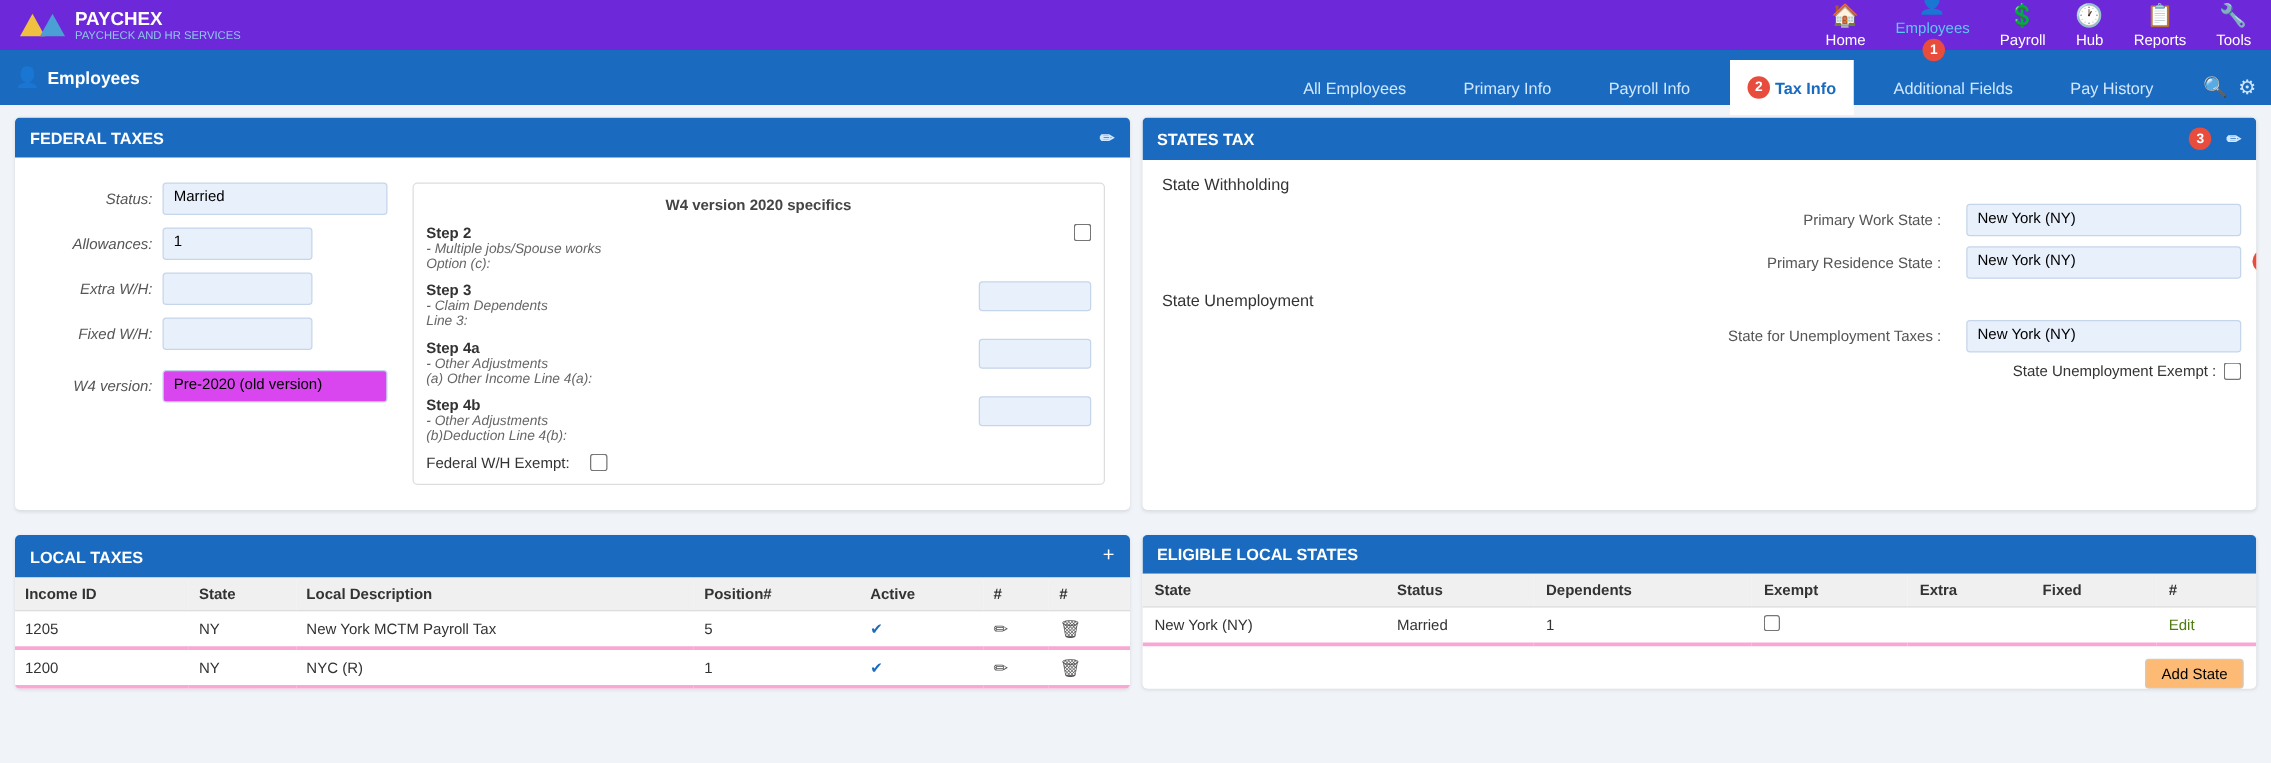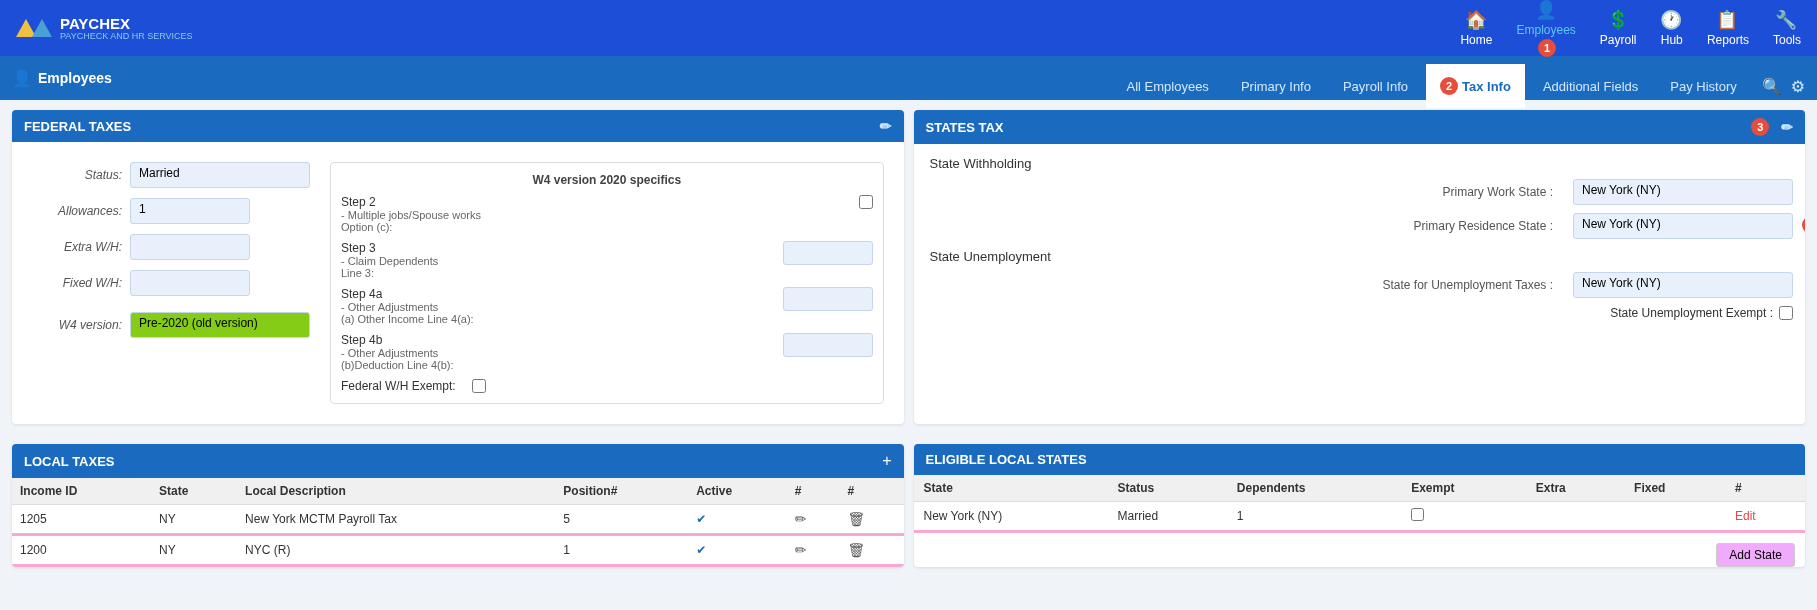--- a/index.html
+++ b/index.html
@@ -1,21 +1,21 @@
 <!DOCTYPE html>
 <html><head>
   <meta charset="utf-8">
   <style>
     * { box-sizing: border-box; margin: 0; padding: 0; }
     body { font-family: Arial, sans-serif; font-size: 13px; background: #f0f4f8; }
 
     
     .top-nav {
-      background: #1d4ed8;
-      height: 56px;
+      background: #6d28d9;
+      height: 40px;
       display: flex;
       align-items: center;
       justify-content: space-between;
       padding: 0 16px;
     }
     .logo-area {
       display: flex;
       align-items: center;
       gap: 8px;
     }
@@ -64,21 +64,21 @@
       display: flex;
       align-items: center;
       gap: 6px;
       margin-right: 16px;
     }
     .sub-nav-title .icon { font-size: 16px; }
     .sub-nav-tabs {
       display: flex;
       align-items: center;
       margin-left: auto;
-      gap: 4px;
+      gap: 18px;
       margin-top: 16px;
     }
     .sub-nav-tab {
       color: #d0e8ff;
       padding: 0 14px;
       height: 44px;
       display: flex;
       align-items: center;
       cursor: pointer;
       font-size: 13px;
@@ -154,22 +154,22 @@
     .federal-grid {
       display: flex;
       gap: 20px;
       padding: 8px;
     }
     .federal-left { min-width: 260px; }
     .federal-right { flex: 1; border: 1px solid #ddd; border-radius: 4px; padding: 10px; }
     .w4-title { text-align: center; font-size: 12px; color: #444; margin-bottom: 8px; font-weight: bold; }
     .w4-row { display: flex; align-items: flex-start; margin-bottom: 8px; gap: 6px; }
     .w4-label { font-size: 12px; color: #333; flex: 1; }
-    .w4-label span { color: #666; font-size: 11px; display: block; }
-    .w4-label strong { font-weight: normal; }
+    .w4-label span { font-style: italic; color: #666; font-size: 11px; display: block; }
+    .w4-label strong { font-weight: bold; }
     .w4-input { background: #e8f0fb; border: 1px solid #c5d5ea; border-radius: 3px; width: 90px; height: 24px; }
     .checkbox-input { width: 14px; height: 14px; cursor: pointer; }
     .exempt-row { display: flex; align-items: center; gap: 16px; font-size: 12px; color: #333; margin-top: 8px; }
 
     
     .state-section { margin-bottom: 10px; }
     .state-section-title { font-size: 13px; color: #333; margin-bottom: 8px; padding-left: 4px; }
     .state-form-row { display: flex; align-items: center; margin-bottom: 8px; gap: 20px; justify-content: flex-end; }
     .state-label { color: #555; font-size: 12px; text-align: right; min-width: 160px; }
     .state-input { background: #e8f0fb; border: 1px solid #c5d5ea; border-radius: 3px; padding: 3px 8px; font-size: 12px; width: 220px; height: 26px; }
@@ -185,23 +185,23 @@
     .add-btn { color: #fff; font-size: 16px; cursor: pointer; background: none; border: none; }
     table { width: 100%; border-collapse: collapse; font-size: 12px; }
     thead tr { background: #f0f0f0; }
     th { padding: 6px 8px; text-align: left; font-weight: bold; color: #333; border-bottom: 1px solid #ddd; }
     td { padding: 6px 8px; color: #333; border-bottom: 3px solid #f9a8d4; }
     .action-icon { cursor: pointer; color: #555; font-size: 14px; }
     .check-icon { color: #1a6bbf; }
 
     
     .eligible-table th, .eligible-table td { padding: 6px 10px; }
-    .edit-link { color: #ef4444; cursor: pointer; text-decoration: none; }
+    .edit-link { color: #4d7c0f; cursor: pointer; text-decoration: none; }
     .add-state-btn {
-      background: #f0abfc;
+      background: #fdba74;
       border: 1px solid #ccc;
       border-radius: 3px;
       padding: 4px 12px;
       font-size: 12px;
       cursor: pointer;
       float: right;
       margin-top: 4px;
     }
 
     
@@ -346,21 +346,21 @@
           <div class="form-row">
             <span class="form-label">Extra W/H:</span>
             <div class="form-input"></div>
           </div>
           <div class="form-row">
             <span class="form-label">Fixed W/H:</span>
             <div class="form-input"></div>
           </div>
           <div class="form-row" style="margin-top:16px;">
             <span class="form-label">W4 version:</span>
-            <div class="form-input form-input-wide" style="background:#84cc16;">
+            <div class="form-input form-input-wide" style="background:#d946ef;">
               <span>Pre-2020 (old version)</span>
             </div>
           </div>
         </div>
 
         <div class="federal-right">
           <div class="w4-title">W4 version 2020 specifics</div>
           <div class="w4-row">
             <div class="w4-label">
               <strong>Step 2</strong>

